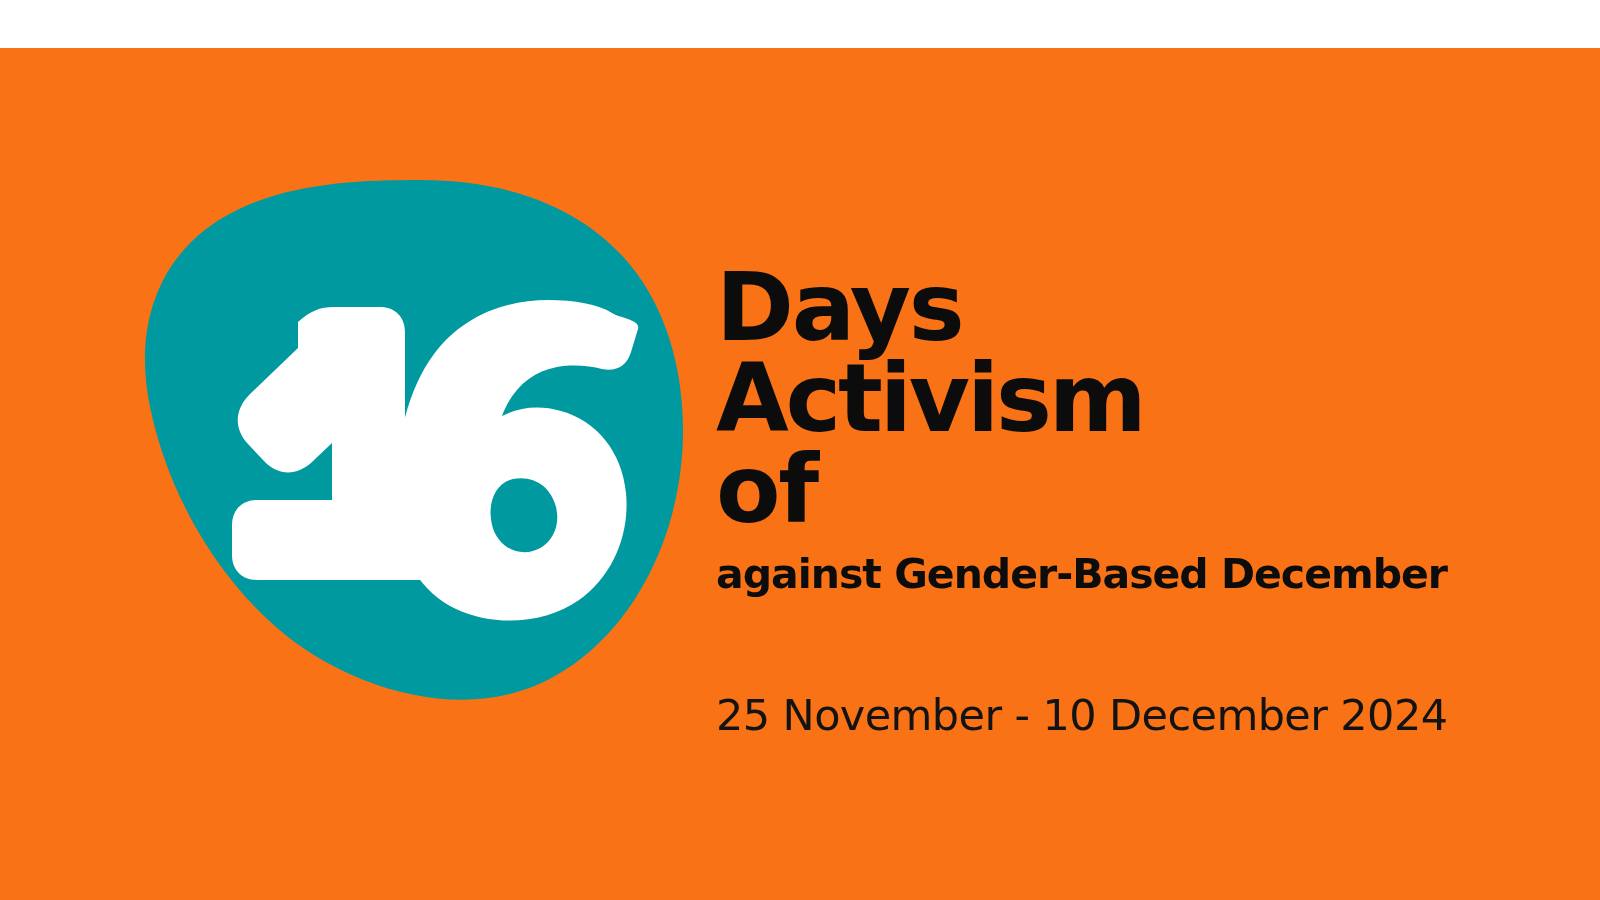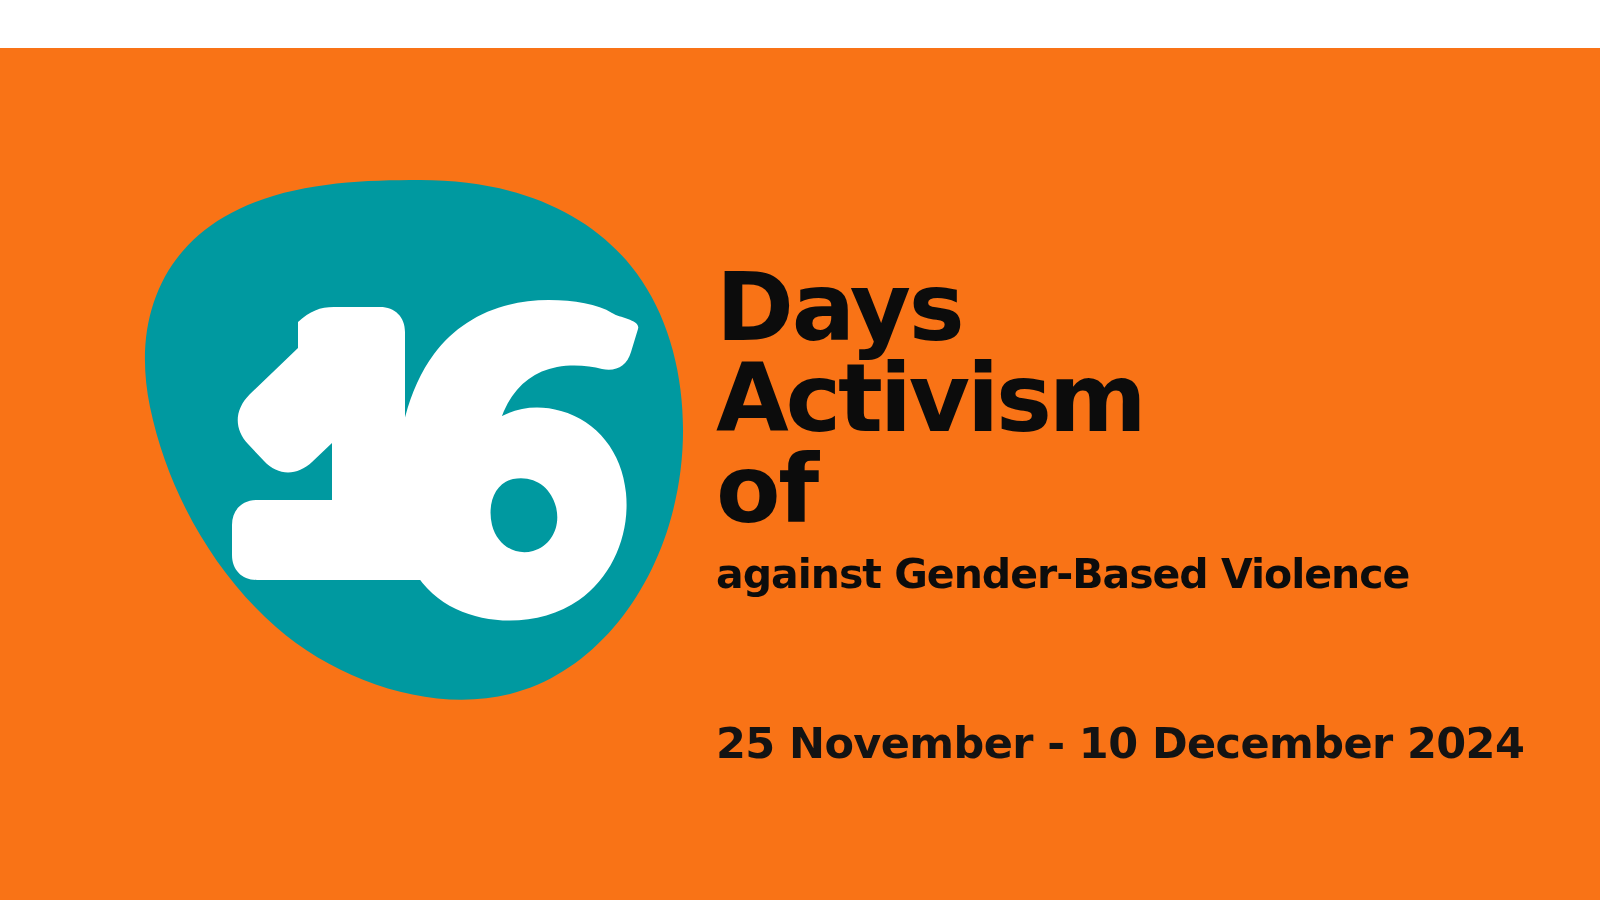--- a/index.html
+++ b/index.html
@@ -64,23 +64,23 @@
     line-height: 1.1;
     letter-spacing: -1.0px;
     color: #0c0c0c;
     white-space: nowrap;
   }
 
   #date-range {
     display: block;
     position: absolute;
     left: 716px;
-    top: 672px;
+    top: 644px;
     font-family: "DejaVu Sans", "Liberation Sans", sans-serif;
-    font-weight: 700;
+    font-weight: 400;
     font-size: 43px;
     line-height: 1.1;
     letter-spacing: -0.6px;
     color: #131313;
     white-space: nowrap;
   }
 </style>
 </head>
 <body>
 
@@ -141,18 +141,18 @@
                  C 395 393 377 382 372 362
                  C 367 341 375 320 393 316 Z"></path>
       </g>
     </svg>
   </div>
 
   <div id="text-column">
     <span class="headline-line" id="headline-days">Days</span>
     <span class="headline-line" id="headline-activism">Activism</span>
     <span class="headline-line" id="headline-of">of</span>
-    <span id="subtitle">against Gender-Based Violence</span>
+    <span id="subtitle">against Gender-Based December</span>
   </div>
 
   <span id="date-range">25 November - 10 December 2024</span>
 
 </div>
 
 </body></html>

